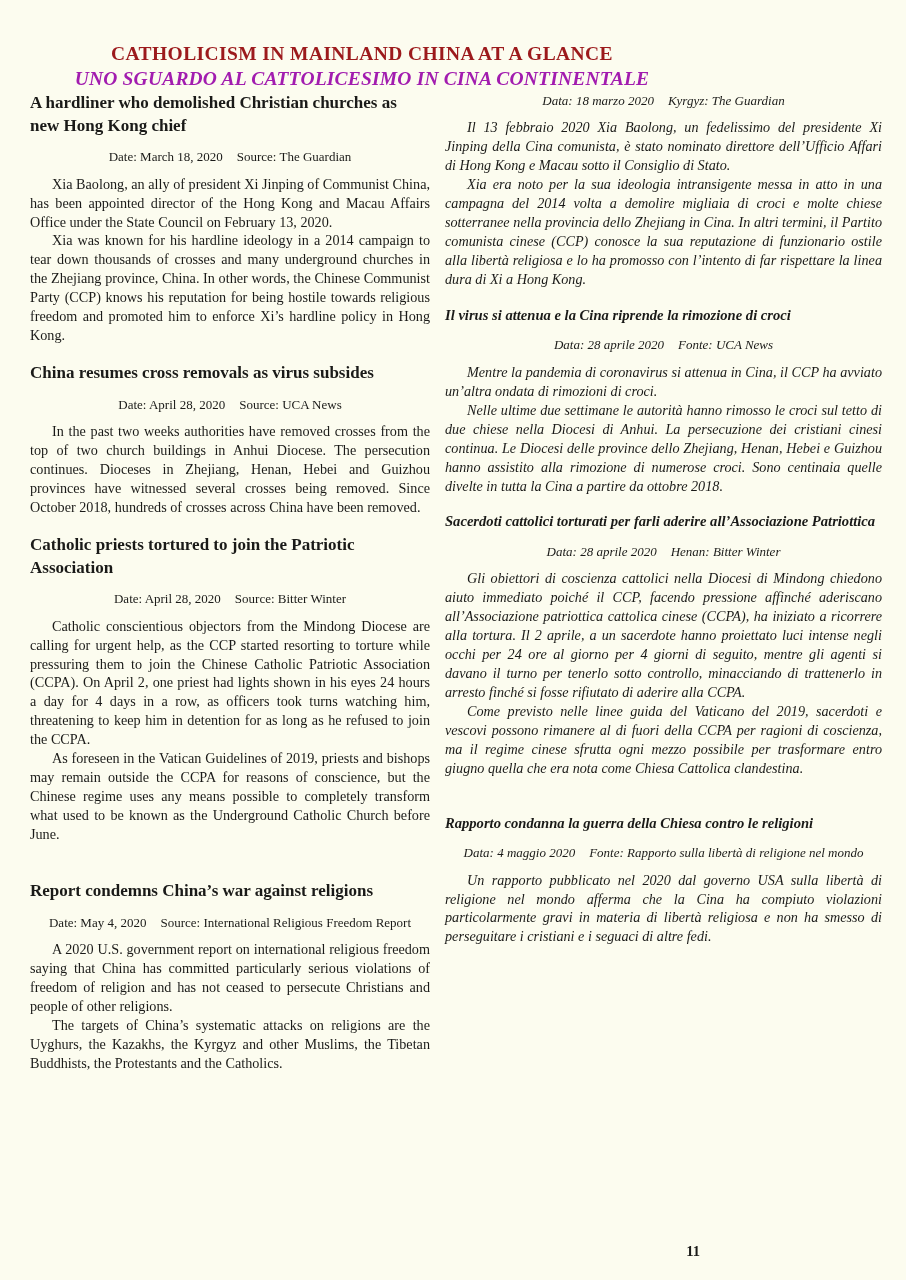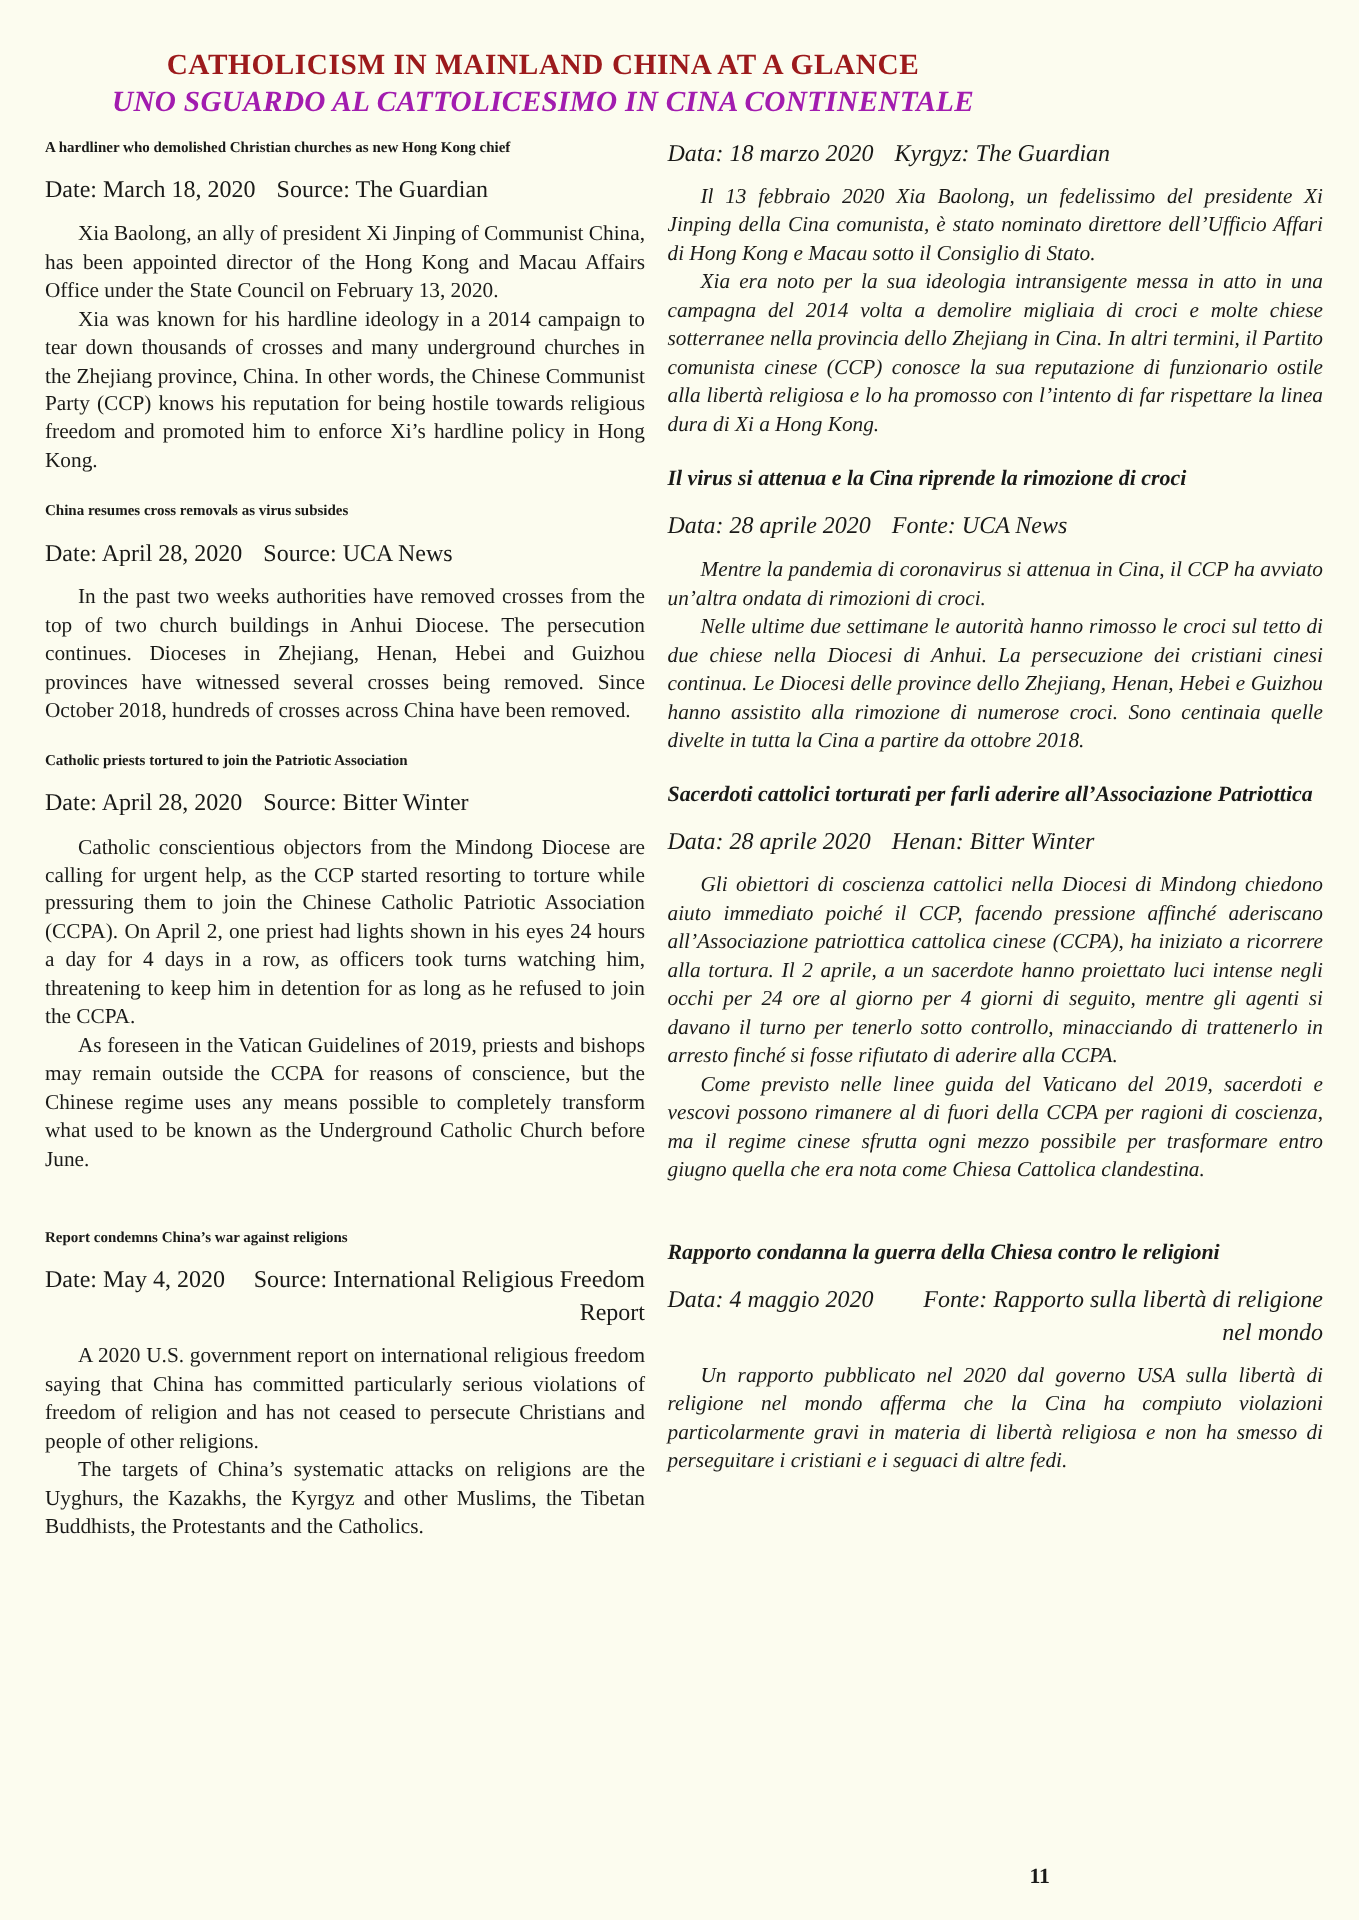--- a/index.html
+++ b/index.html
@@ -12,21 +12,21 @@
     background: #fcfcef;
     font-family: "Liberation Serif", "DejaVu Serif", serif;
     color: #1a1a18;
     overflow: hidden;
   }
   .page {
     position: relative;
     width: 724px;
     height: 1280px;
     box-sizing: border-box;
-    padding: 6px;
+    padding: 16px;
   }
 
   
   .masthead {
     padding-top: 26px;
     text-align: center;
   }
   .masthead-line1 {
     font-size: 19.5px;
     font-weight: bold;
@@ -70,36 +70,36 @@
   }
 
   .article {
     margin-bottom: 0;
   }
   .article + .article {
     margin-top: 17px;
   }
 
   .headline {
-    font-size: 10px;
+    font-size: 17px;
     font-weight: bold;
     line-height: 1.33;
     margin: 0 0 11px 0;
     text-align: left;
   }
   .col-it .headline {
     font-style: italic;
     font-size: 14.6px;
   }
 
   .meta {
     display: flex;
-    justify-content: flex-start;
+    justify-content: center;
     align-items: flex-start;
-    font-size: 16px;
+    font-size: 13px;
     line-height: 1.34;
     margin: 0 0 9px 0;
   }
   .col-it .meta {
     font-style: italic;
   }
   .meta .date {
     white-space: nowrap;
     flex: 0 0 auto;
   }

